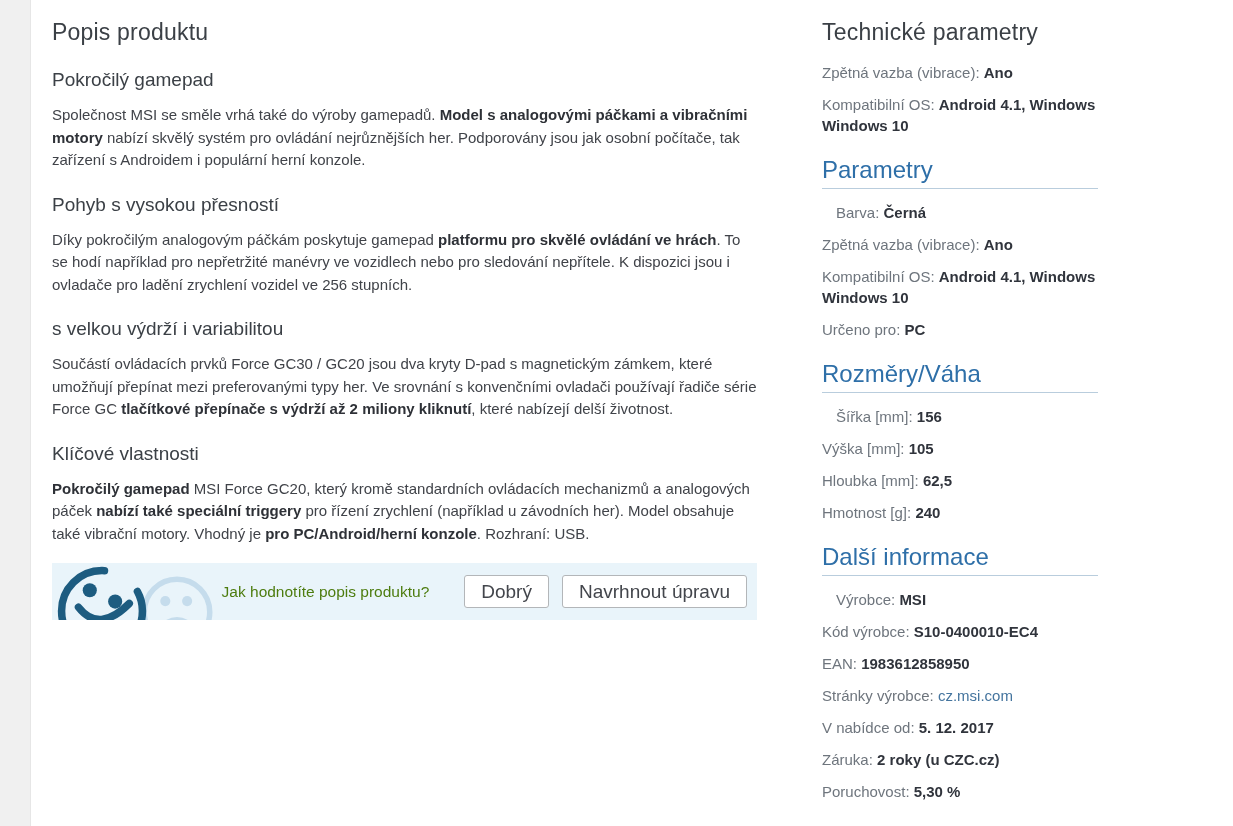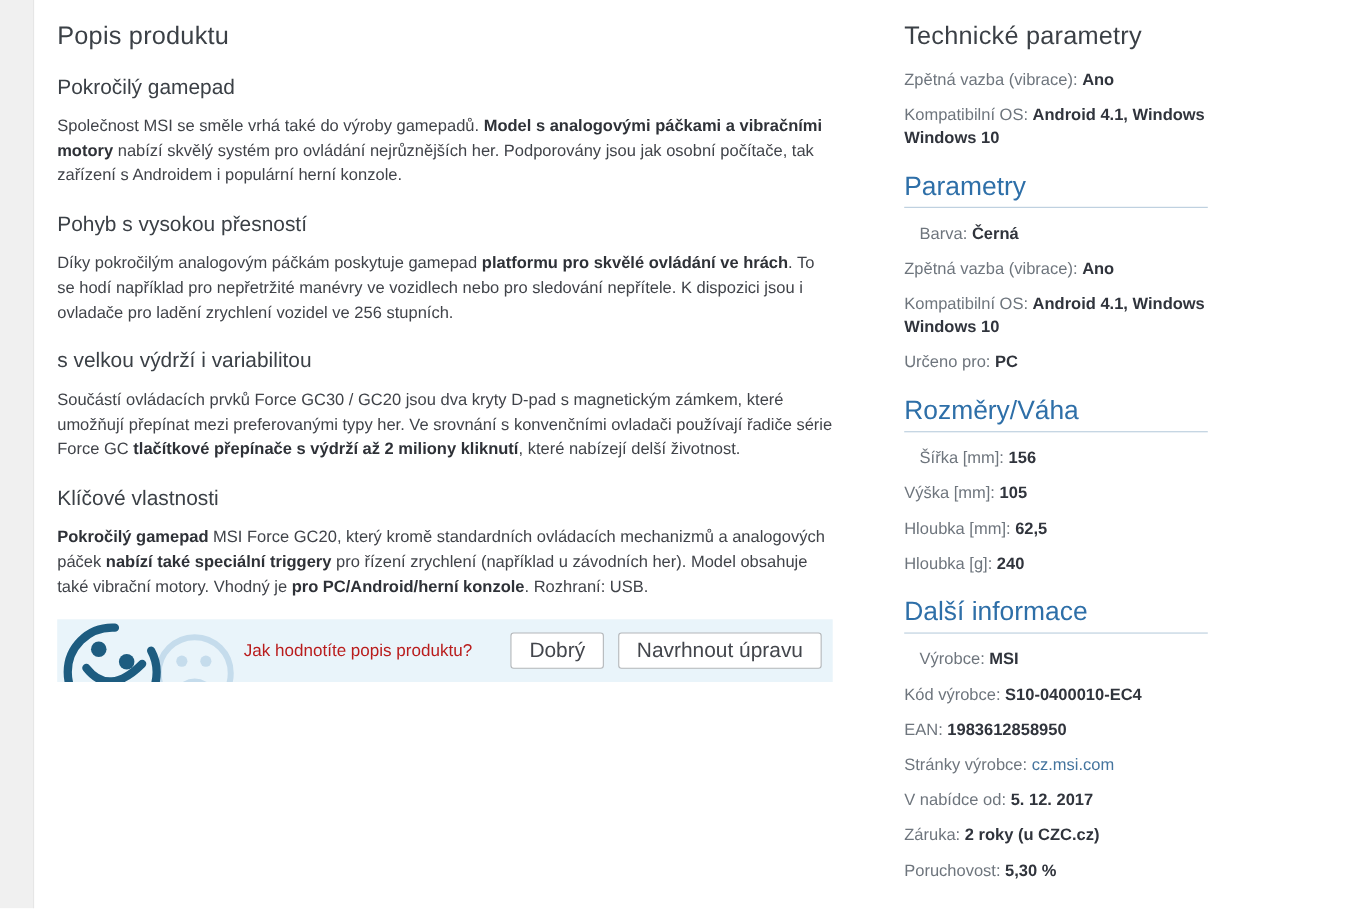--- a/index.html
+++ b/index.html
@@ -29,21 +29,21 @@
   p.body{font-size:15px;line-height:22.5px;margin:12px 0 0;color:var(--body-text);}
   p.body strong{font-weight:700;color:#2e3137;}
 
   
   .rating-bar{position:relative;margin-top:18px;height:57px;background:var(--bar-bg);
     display:flex;align-items:center;justify-content:flex-end;padding-right:10px;overflow:hidden;}
   .faces{position:absolute;left:0;top:0;width:230px;height:100%;pointer-events:none;}
   .face{position:absolute;}
   .face.sad{left:86px;top:10px;color:var(--sad-face);z-index:0;}
   .face.happy{left:3px;top:1px;color:var(--happy-face);z-index:1;}
-  .rating-question{font-size:15.5px;color:#b91c1c;margin-right:22px;}
+  .rating-question{font-size:15.5px;color:#4d7c0f;margin-right:22px;}
   .rating-btn{font-family:"Liberation Sans", sans-serif;font-size:19px;color:#43464c;background:#fff;
     border:1px solid var(--button-border);border-radius:3px;padding:7px 16px;margin-left:13px;cursor:pointer;line-height:17px;}
 
   
   .right-col{position:absolute;left:822px;top:0;width:390px;}
   .spec-rows .spec-row:first-child{margin-top:15px;}
   .spec-row{font-size:15px;line-height:21px;margin-top:11px;color:var(--label-gray);}
   .spec-label{color:var(--label-gray);}
   .spec-value{font-weight:700;color:var(--value-dark);}
   .spec-link{font-weight:400;color:var(--link-blue);text-decoration:none;cursor:pointer;}
@@ -172,21 +172,21 @@
     <span class="spec-value">105</span>
   </div>
 
   <div class="spec-row">
     <span class="spec-label">Hloubka [mm]:</span>
     <span> </span>
     <span class="spec-value">62,5</span>
   </div>
 
   <div class="spec-row">
-    <span class="spec-label">Hloubka [g]:</span>
+    <span class="spec-label">Hmotnost [g]:</span>
     <span> </span>
     <span class="spec-value">240</span>
   </div>
 </div>
   </div>
 
   <div class="spec-group">
     <div class="group-head">
       <h2 class="group-title">Další informace</h2>
       <span class="chevron">

